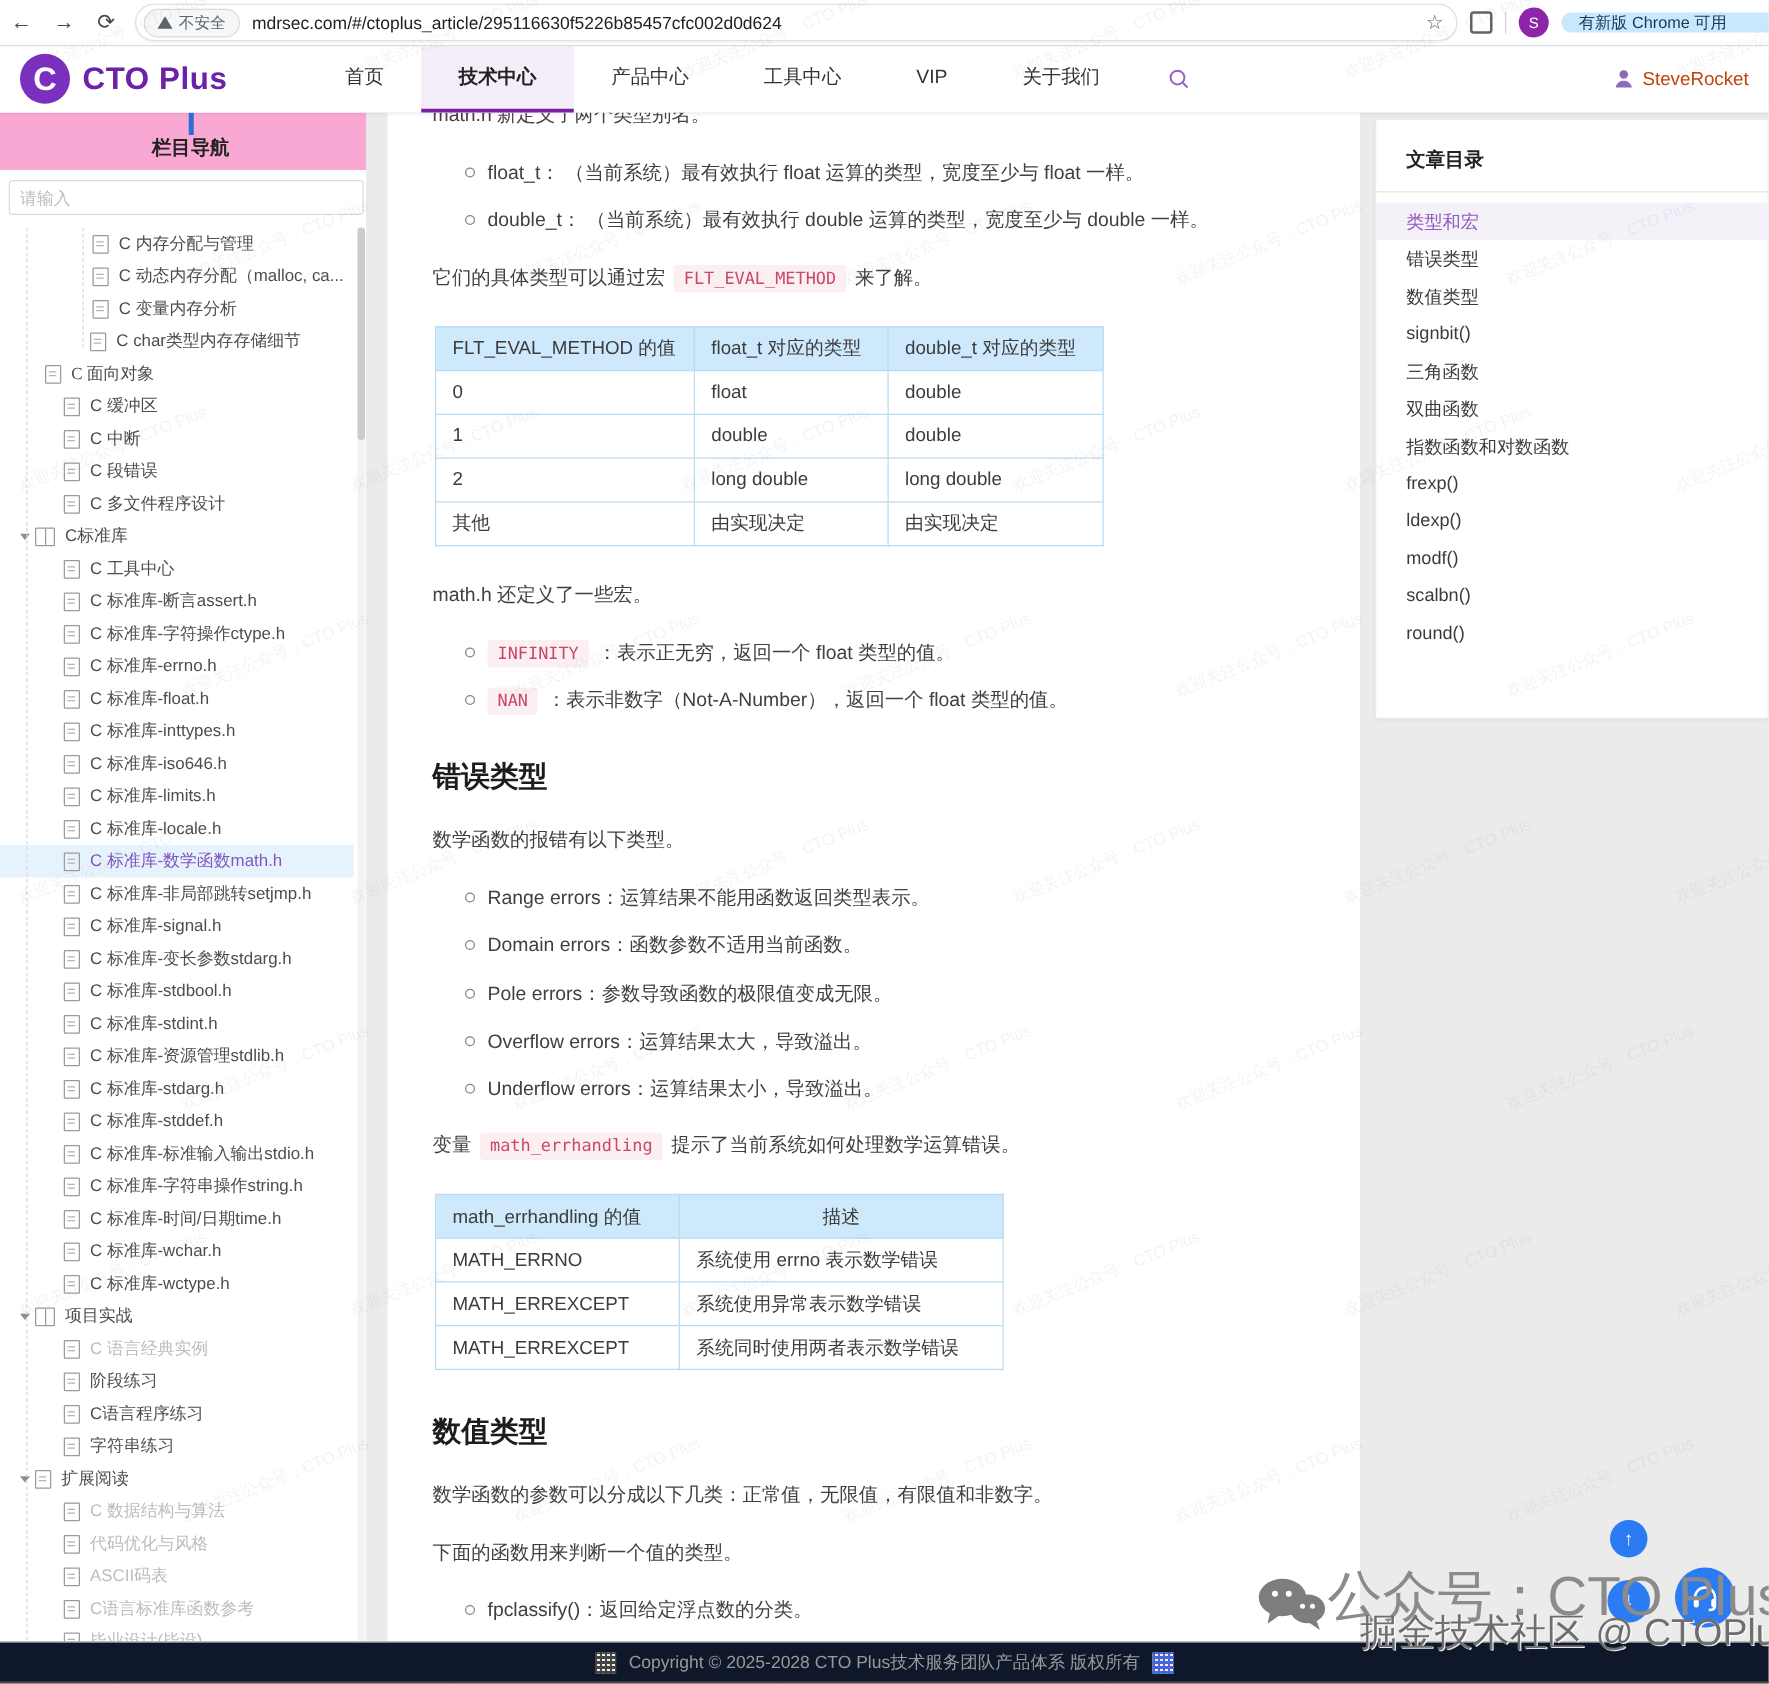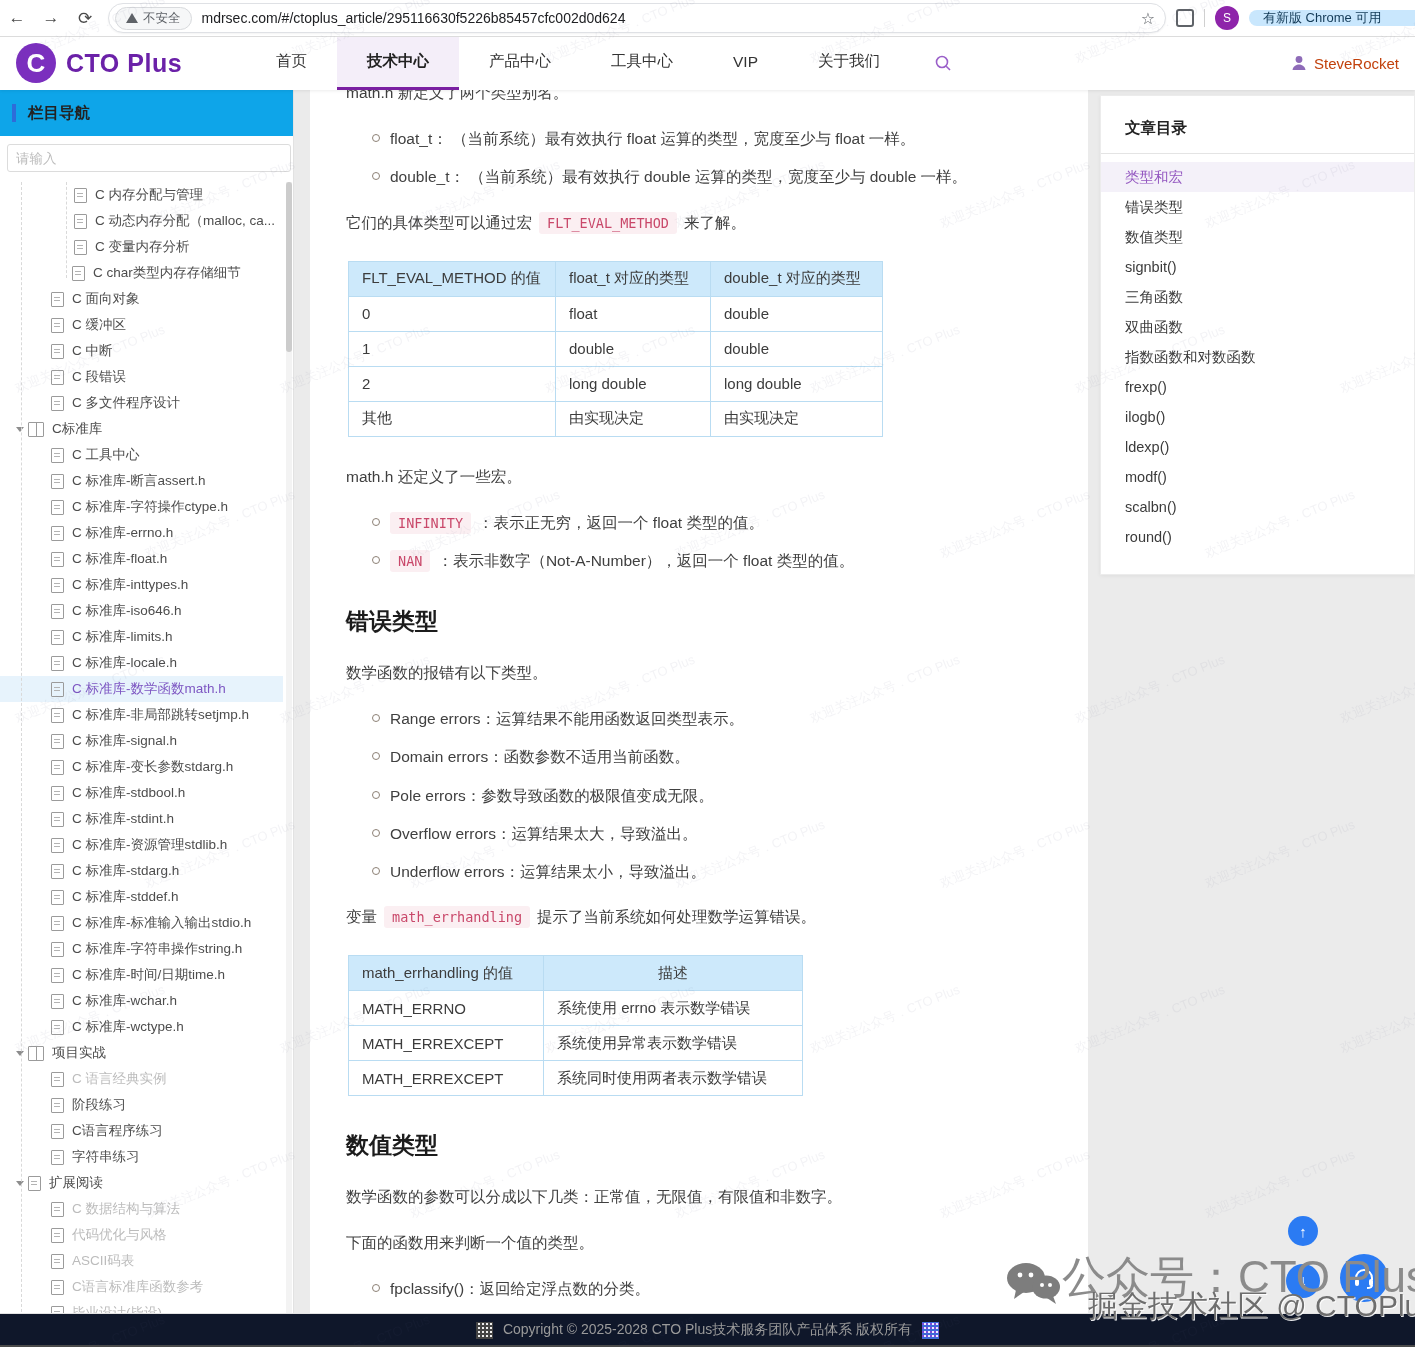--- a/index.html
+++ b/index.html
@@ -22,21 +22,21 @@
   .brand{display:flex;align-items:center;margin-left:16px;width:230px;flex:none;}
   .brand-badge{width:40px;height:40px;border-radius:50%;background:#7b2fbe;color:#fff;font-weight:bold;font-size:26px;display:flex;align-items:center;justify-content:center;}
   .brand-text{color:#6b21a8;font-size:25px;font-weight:bold;margin-left:10px;letter-spacing:.5px;}
   .main-nav{display:flex;align-items:stretch;}
   .nav-item{display:flex;align-items:center;padding:0 30px;font-size:15.5px;color:#333;cursor:pointer;border-bottom:3px solid transparent;}
   .nav-item.active{background:#f4eef9;border-bottom-color:#7a1fa2;font-weight:bold;color:#222;}
   .hdr-search{display:flex;align-items:center;padding:0 24px;cursor:pointer;}
   .hdr-user{margin-left:auto;margin-right:16px;display:flex;align-items:center;gap:6px;font-size:15px;color:#c2410c;cursor:pointer;}
   
   .sidebar{position:absolute;top:90px;left:0;width:293px;height:1223px;background:#fff;border-right:1px solid #e2e2e2;z-index:10;overflow:hidden;}
-  .side-title-row{height:46px;background:#0ea5e9;display:flex;align-items:center;}
+  .side-title-row{height:46px;background:#f9a8d4;display:flex;align-items:center;flex-direction:column;}
   .accent-bar{width:4px;height:18px;background:#2e6cd9;margin-left:12px;}
   .side-title{font-size:15.5px;font-weight:bold;color:#222;margin-left:12px;}
   .side-search{position:absolute;top:54px;left:7px;width:266px;height:26px;border:1px solid #dcdcdc;border-radius:3px;font-size:13.5px;color:#333;padding:0 8px;outline:none;font-family:inherit;background:#fff;}
   .side-search::placeholder{color:#bdbdbd;}
   .tree{position:absolute;top:92px;left:0;right:10px;bottom:0;overflow:hidden;}
   .trow{height:26px;display:flex;align-items:center;font-size:13.5px;color:#4d4d4d;cursor:pointer;white-space:nowrap;}
   .trow:first-child{margin-top:-12px;}
   .trow.selected{background:#e7f3fc;color:#7d56c2;}
   .trow.muted{color:#bcbcbc;}
   .trow .caret{width:16px;flex:none;display:flex;align-items:center;justify-content:center;}
@@ -174,21 +174,21 @@
       <div class="trow" style="padding-left: 58px;">
         <span class="caret" style="visibility: hidden;"></span>
         <span class="tico"></span>
         <span class="tlabel">C 变量内存分析</span>
       </div>
       <div class="trow" style="padding-left: 56px;">
         <span class="caret" style="visibility: hidden;"></span>
         <span class="tico"></span>
         <span class="tlabel">C char类型内存存储细节</span>
       </div>
-      <div class="trow" style="padding-left: 35px;">
+      <div class="trow" style="padding-left: 20px; font-family: Liberation Serif, serif;">
         <span class="caret" style="visibility: hidden;"></span>
         <span class="tico"></span>
         <span class="tlabel">C 面向对象</span>
       </div>
       <div class="trow" style="padding-left: 35px;">
         <span class="caret" style="visibility: hidden;"></span>
         <span class="tico"></span>
         <span class="tlabel">C 缓冲区</span>
       </div>
       <div class="trow" style="padding-left: 35px;">
@@ -493,23 +493,20 @@
       <span>三角函数</span>
     </div>
     <div class="toc-item">
       <span>双曲函数</span>
     </div>
     <div class="toc-item">
       <span>指数函数和对数函数</span>
     </div>
     <div class="toc-item">
       <span>frexp()</span>
-    </div>
-    <div class="toc-item">
-      <span>ilogb()</span>
     </div>
     <div class="toc-item">
       <span>ldexp()</span>
     </div>
     <div class="toc-item">
       <span>modf()</span>
     </div>
     <div class="toc-item">
       <span>scalbn()</span>
     </div>

